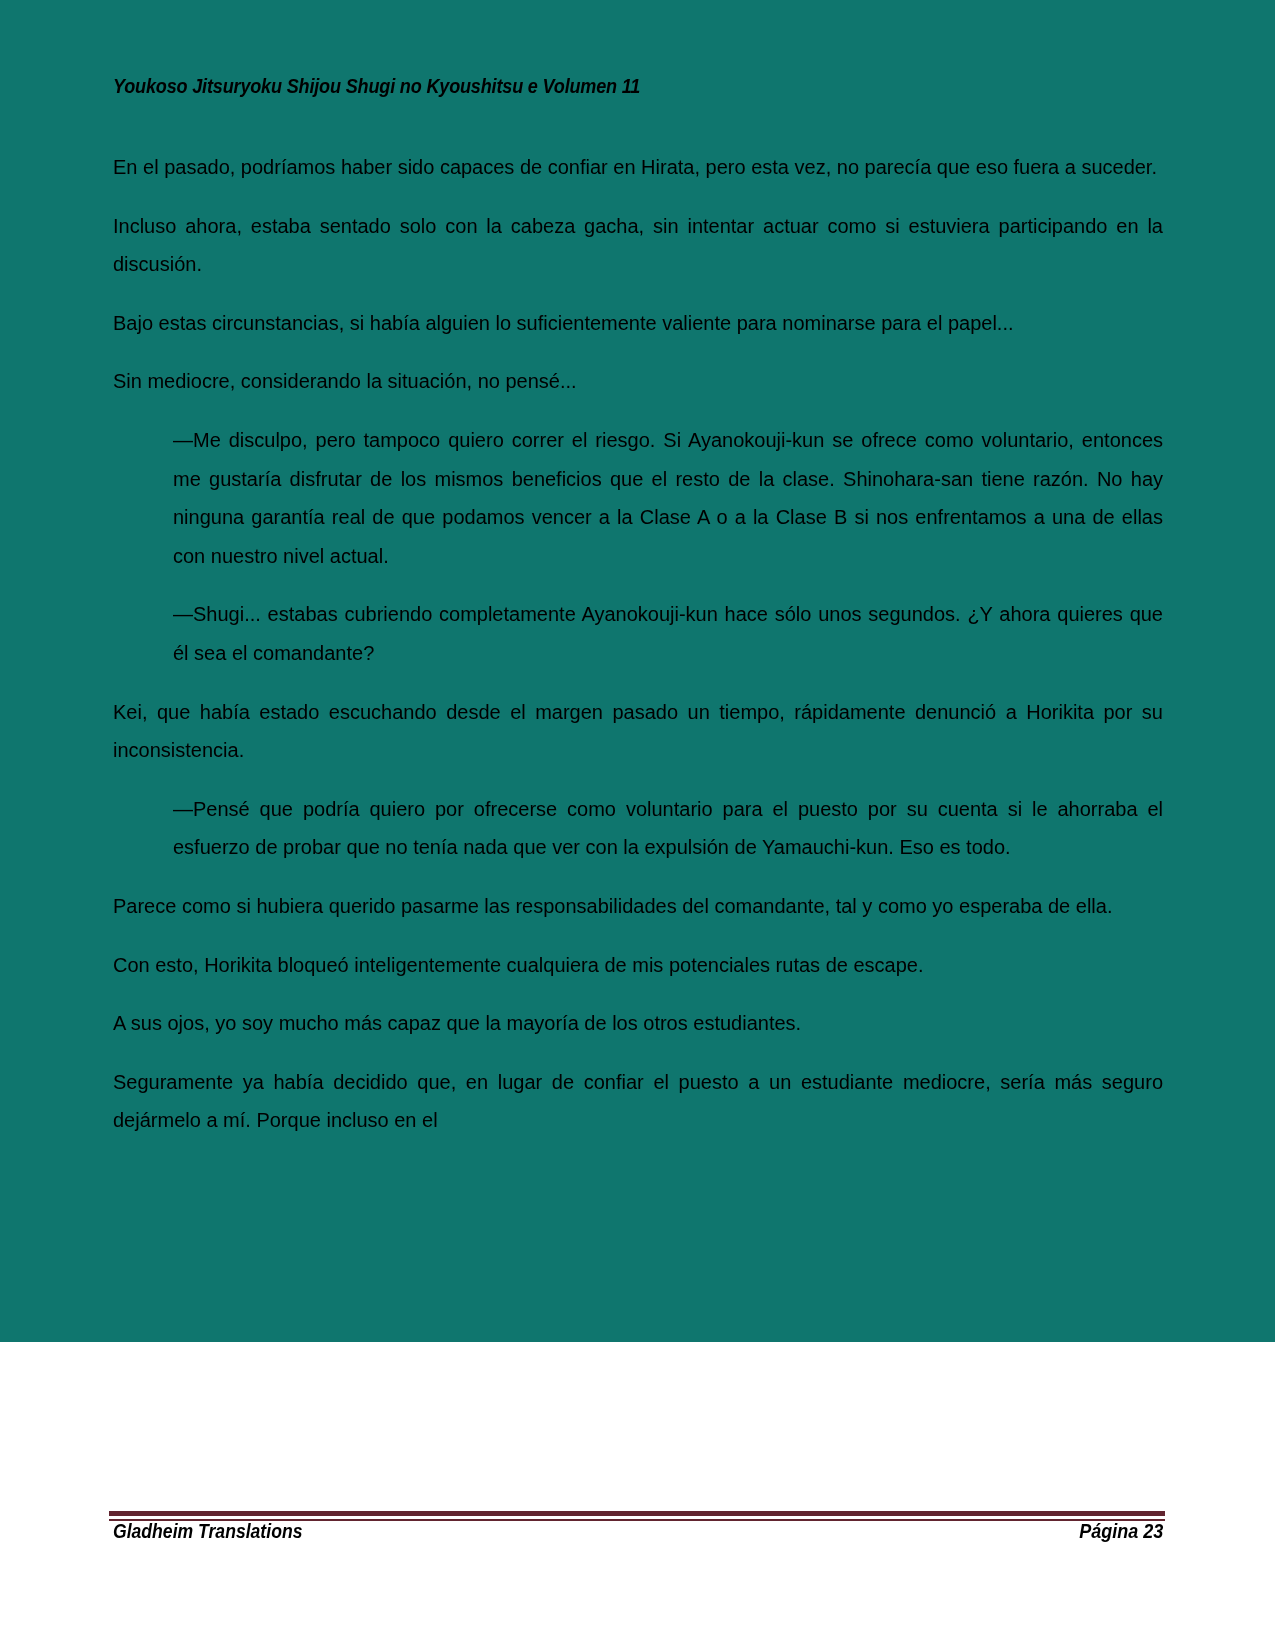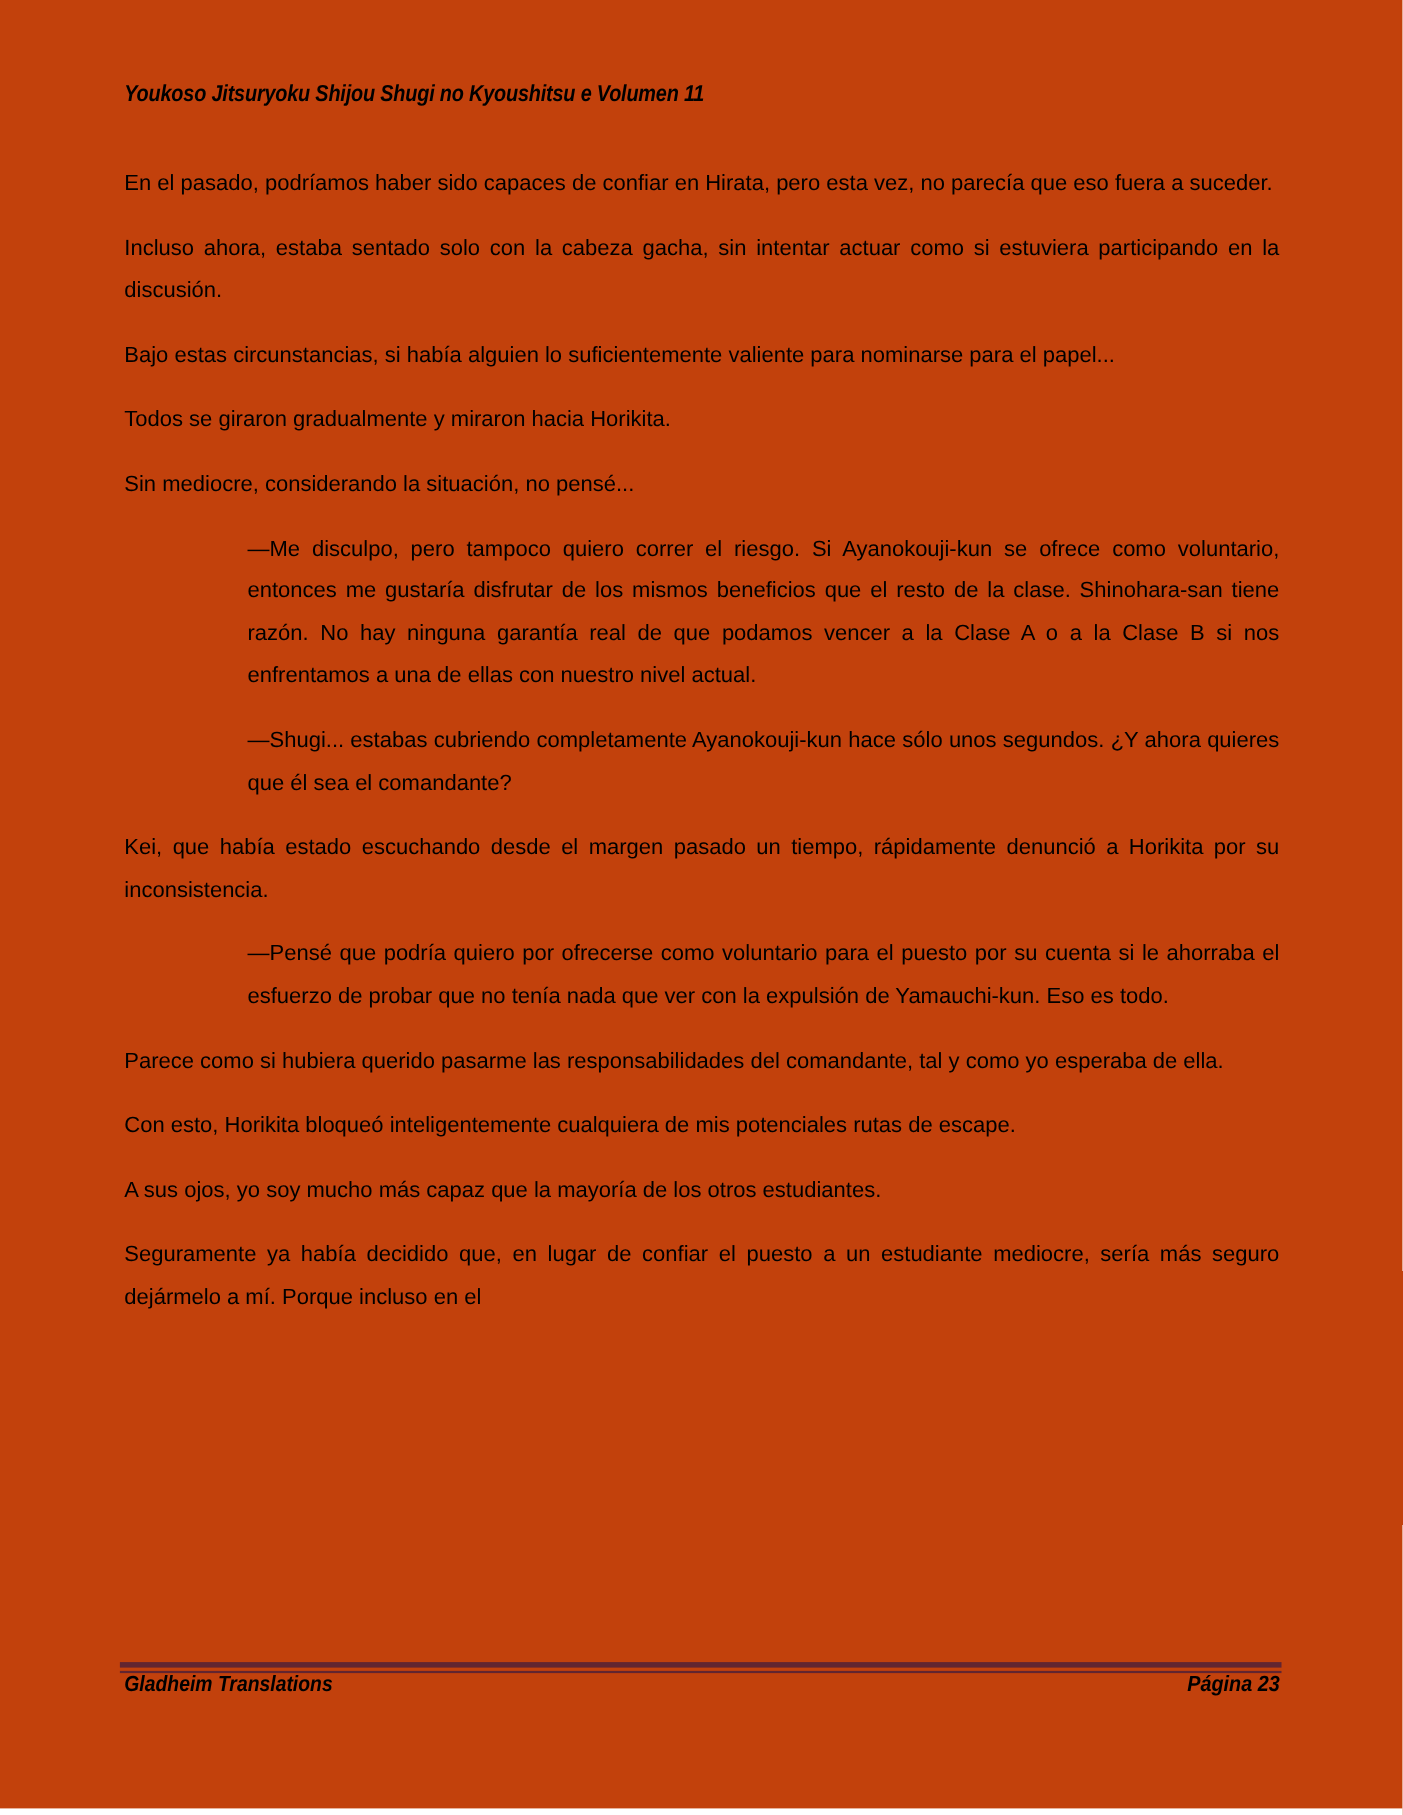--- a/index.html
+++ b/index.html
@@ -1,34 +1,34 @@
 <!DOCTYPE html>
 <html><head>
   <meta charset="utf-8">
   <style>
     html, body { margin: 0; padding: 0; background: #ffffff; }
     body { width: 1275px; height: 1650px; position: relative; overflow: hidden; }
-    .page { position: absolute; left: 0; top: 0; width: 1275px; height: 1644px; background: #c2410c; }
+    .page { position: absolute; left: 0; top: 0; width: 1275px; height: 1342px; background: #0f766e; }
     .header {
       position: absolute; left: 113px; top: 74px;
       font-family: "Liberation Sans", "DejaVu Sans", sans-serif;
       font-weight: bold; font-style: italic;
       font-size: 21px; color: #000;
       white-space: nowrap;
       transform-origin: left top;
       transform: scaleX(0.86);
       letter-spacing: -0.2px;
     }
     .body-text {
       position: absolute; left: 113px; top: 148px; width: 1050px;
       font-family: "Liberation Sans", "DejaVu Sans", sans-serif;
       font-size: 20px; line-height: 38.6px; color: #000;
     }
     .body-text p { margin: 0 0 20px 0; text-align: justify; }
-    .body-text p.quote { margin-left: 112px; }
+    .body-text p.quote { margin-left: 60px; }
     .footer-rule-thick {
       position: absolute; left: 109px; top: 1511px; width: 1056px; height: 5px;
       background: #622530;
     }
     .footer-rule-thin {
       position: absolute; left: 109px; top: 1519px; width: 1056px; height: 1.5px;
       background: #622530;
     }
     .footer-left, .footer-right {
       position: absolute; top: 1520px;
@@ -42,21 +42,20 @@
 </head>
 <body>
 
 <div class="page">
   <div class="header">Youkoso Jitsuryoku Shijou Shugi no Kyoushitsu e Volumen 11</div>
 
   <div class="body-text">
     <p>En el pasado, podríamos haber sido capaces de confiar en Hirata, pero esta vez, no parecía que eso fuera a suceder.</p>
     <p>Incluso ahora, estaba sentado solo con la cabeza gacha, sin intentar actuar como si estuviera participando en la discusión.</p>
     <p>Bajo estas circunstancias, si había alguien lo suficientemente valiente para nominarse para el papel...</p>
-    <p>Todos se giraron gradualmente y miraron hacia Horikita.</p>
     <p>Sin mediocre, considerando la situación, no pensé...</p>
     <p class="quote">—Me disculpo, pero tampoco quiero correr el riesgo. Si Ayanokouji-kun se ofrece como voluntario, entonces me gustaría disfrutar de los mismos beneficios que el resto de la clase. Shinohara-san tiene razón. No hay ninguna garantía real de que podamos vencer a la Clase A o a la Clase B si nos enfrentamos a una de ellas con nuestro nivel actual.</p>
     <p class="quote">—Shugi... estabas cubriendo completamente Ayanokouji-kun hace sólo unos segundos. ¿Y ahora quieres que él sea el comandante?</p>
     <p>Kei, que había estado escuchando desde el margen pasado un tiempo, rápidamente denunció a Horikita por su inconsistencia.</p>
     <p class="quote">—Pensé que podría quiero por ofrecerse como voluntario para el puesto por su cuenta si le ahorraba el esfuerzo de probar que no tenía nada que ver con la expulsión de Yamauchi-kun. Eso es todo.</p>
     <p>Parece como si hubiera querido pasarme las responsabilidades del comandante, tal y como yo esperaba de ella.</p>
     <p>Con esto, Horikita bloqueó inteligentemente cualquiera de mis potenciales rutas de escape.</p>
     <p>A sus ojos, yo soy mucho más capaz que la mayoría de los otros estudiantes.</p>
     <p>Seguramente ya había decidido que, en lugar de confiar el puesto a un estudiante mediocre, sería más seguro dejármelo a mí. Porque incluso en el</p>
   </div>

